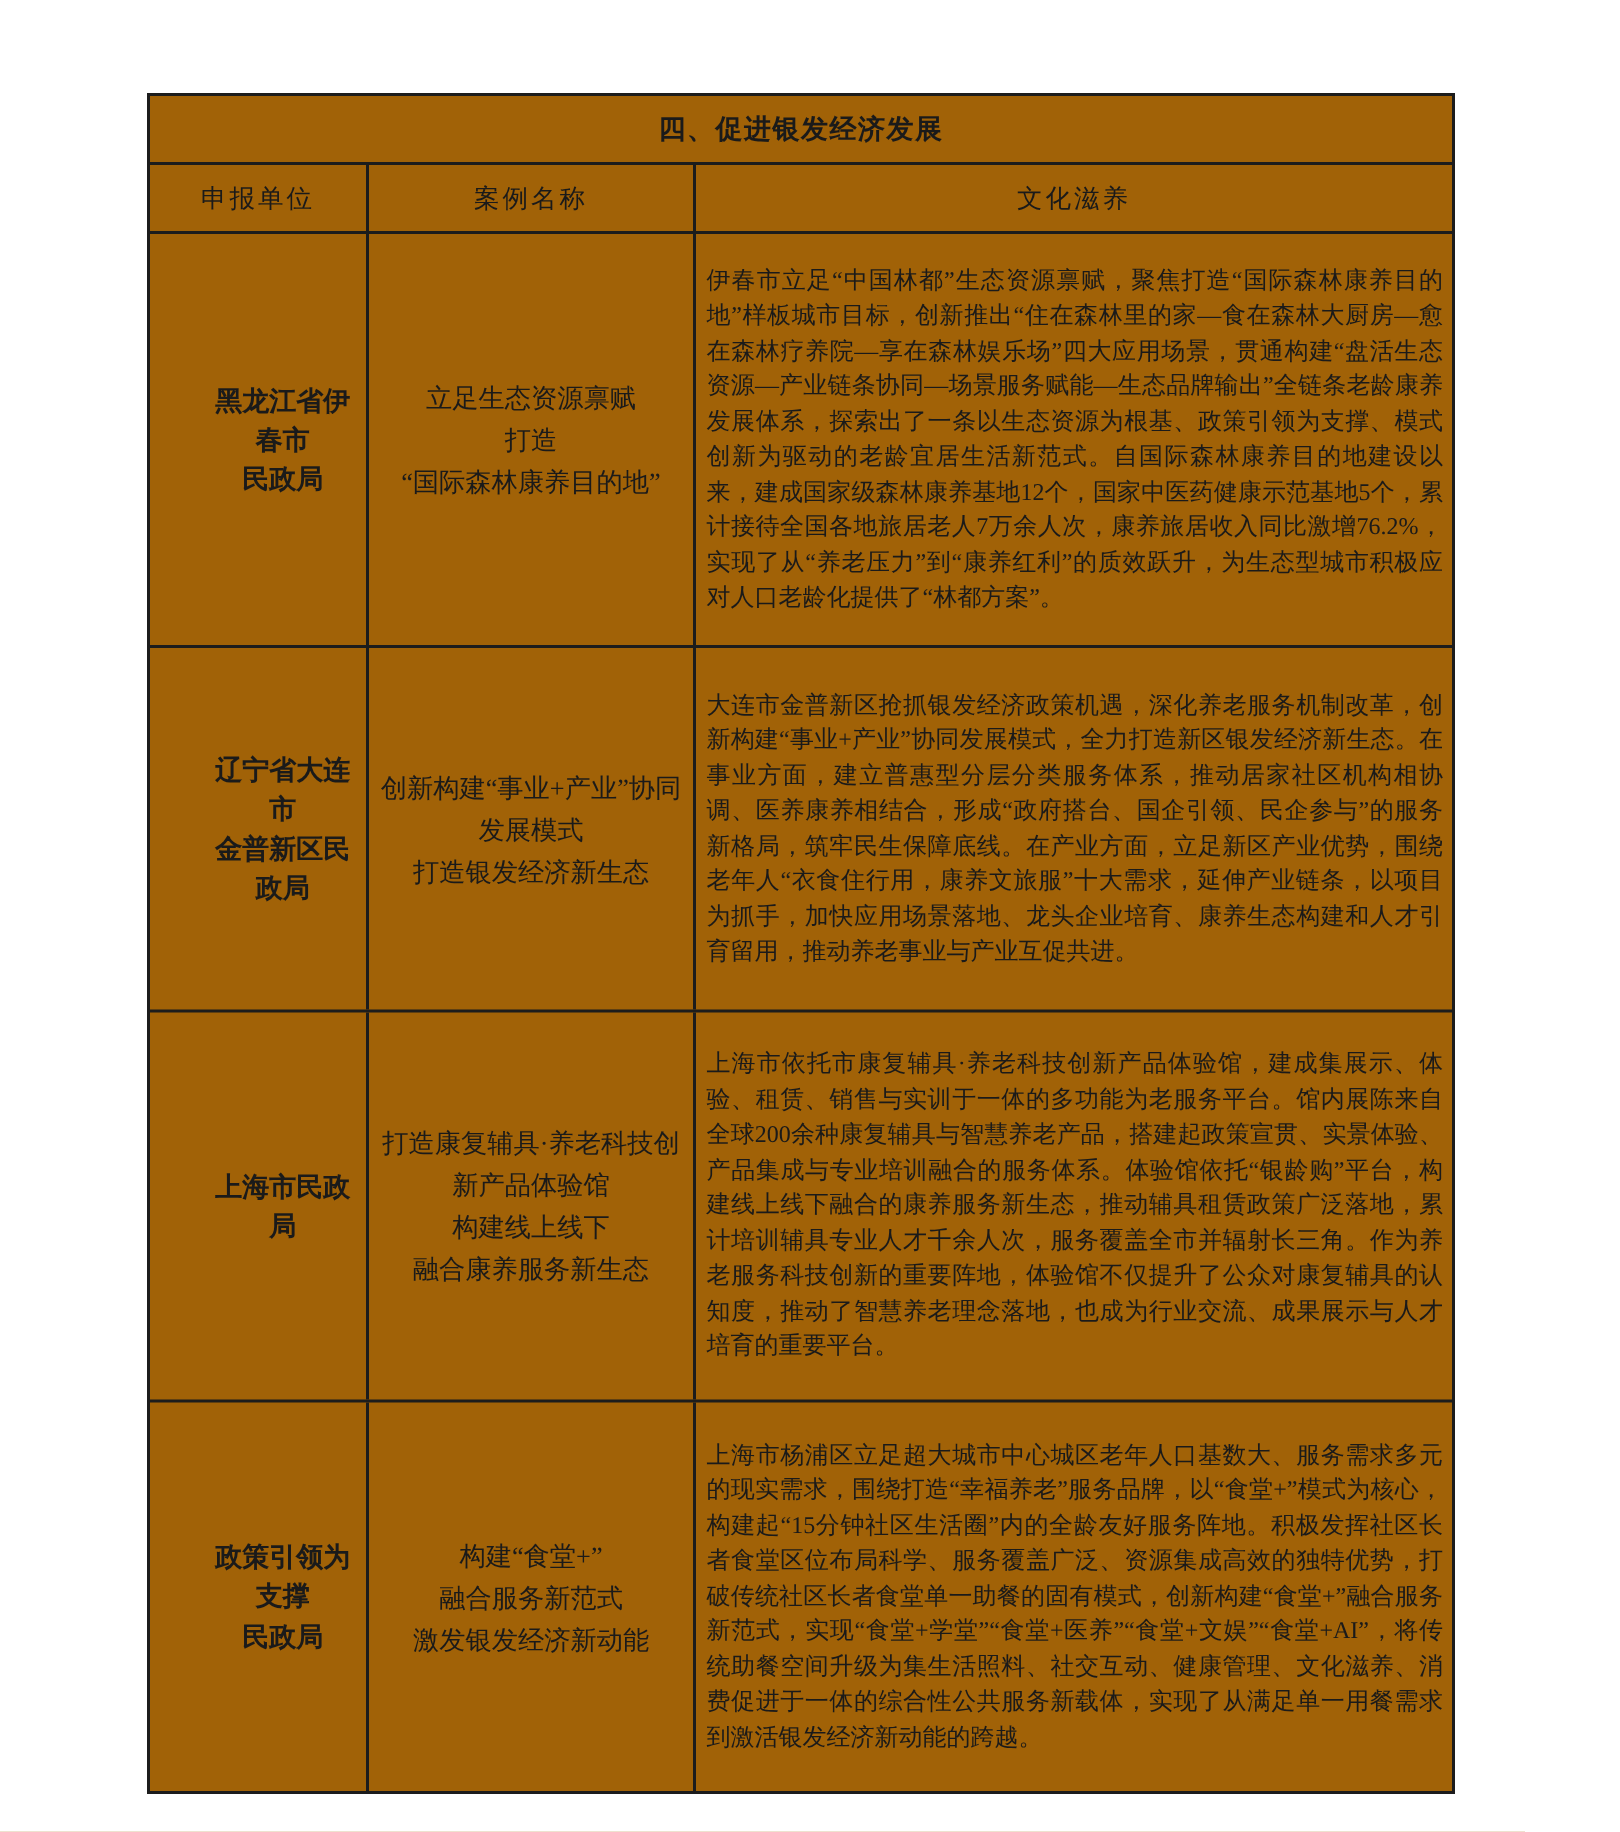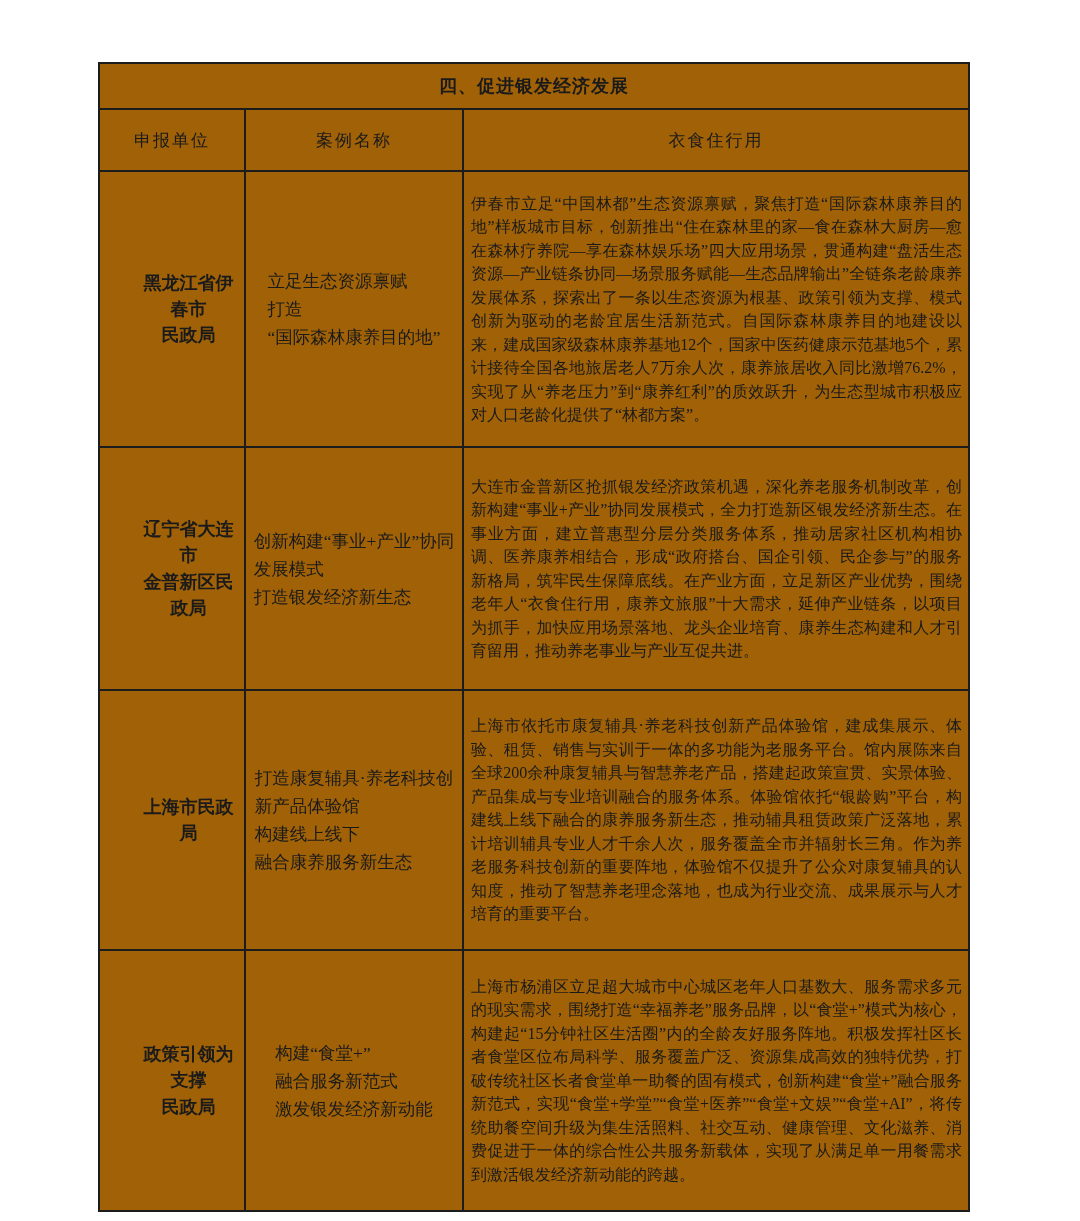--- a/index.html
+++ b/index.html
@@ -36,21 +36,21 @@
     display: flex;
     align-items: center;
     justify-content: center;
     height: 44px;
     font-family: "Liberation Sans", "DejaVu Sans", sans-serif;
     font-weight: bold;
     font-size: 18px;
     letter-spacing: 1px;
   }
   .header-row .cell {
-    height: 60px;
+    height: 44px;
     display: flex;
     align-items: center;
     justify-content: center;
     font-size: 17px;
     letter-spacing: 2px;
   }
   .cell {
     box-sizing: border-box;
     border-left: 2px solid #1c1c1c;
     overflow: hidden;
@@ -66,21 +66,21 @@
     font-size: 18px;
     line-height: 1.45;
     white-space: pre-line;
     padding: 4px 4px;
     margin-left: 33px;
   }
   .name-cell {
     display: flex;
     align-items: center;
     justify-content: center;
-    text-align: left;
+    text-align: center;
     font-size: 17.5px;
     line-height: 1.6;
     white-space: pre-line;
     padding: 4px 0;
   }
   .summary-cell {
     display: flex;
     align-items: center;
     padding: 8px 6px 8px 7px;
   }
@@ -101,21 +101,21 @@
 <div class="page">
   <div class="doc-table">
 
     <div class="t-row first" style="display:block;">
       <div class="title-row">四、促进银发经济发展</div>
     </div>
 
     <div class="t-row header-row">
       <div class="cell col-1">申报单位</div>
       <div class="cell col-2">案例名称</div>
-      <div class="cell col-3">衣食住行用</div>
+      <div class="cell col-3">文化滋养</div>
     </div>
 
     <div class="t-row row-1">
       <div class="cell col-1 unit-cell">黑龙江省伊春市
 民政局</div>
       <div class="cell col-2 name-cell">立足生态资源禀赋
 打造
 “国际森林康养目的地”</div>
       <div class="cell col-3 summary-cell">
         <div class="txt">伊春市立足“中国林都”生态资源禀赋，聚焦打造“国际森林康养目的地”样板城市目标，创新推出“住在森林里的家—食在森林大厨房—愈在森林疗养院—享在森林娱乐场”四大应用场景，贯通构建“盘活生态资源—产业链条协同—场景服务赋能—生态品牌输出”全链条老龄康养发展体系，探索出了一条以生态资源为根基、政策引领为支撑、模式创新为驱动的老龄宜居生活新范式。自国际森林康养目的地建设以来，建成国家级森林康养基地12个，国家中医药健康示范基地5个，累计接待全国各地旅居老人7万余人次，康养旅居收入同比激增76.2%，实现了从“养老压力”到“康养红利”的质效跃升，为生态型城市积极应对人口老龄化提供了“林都方案”。</div>

